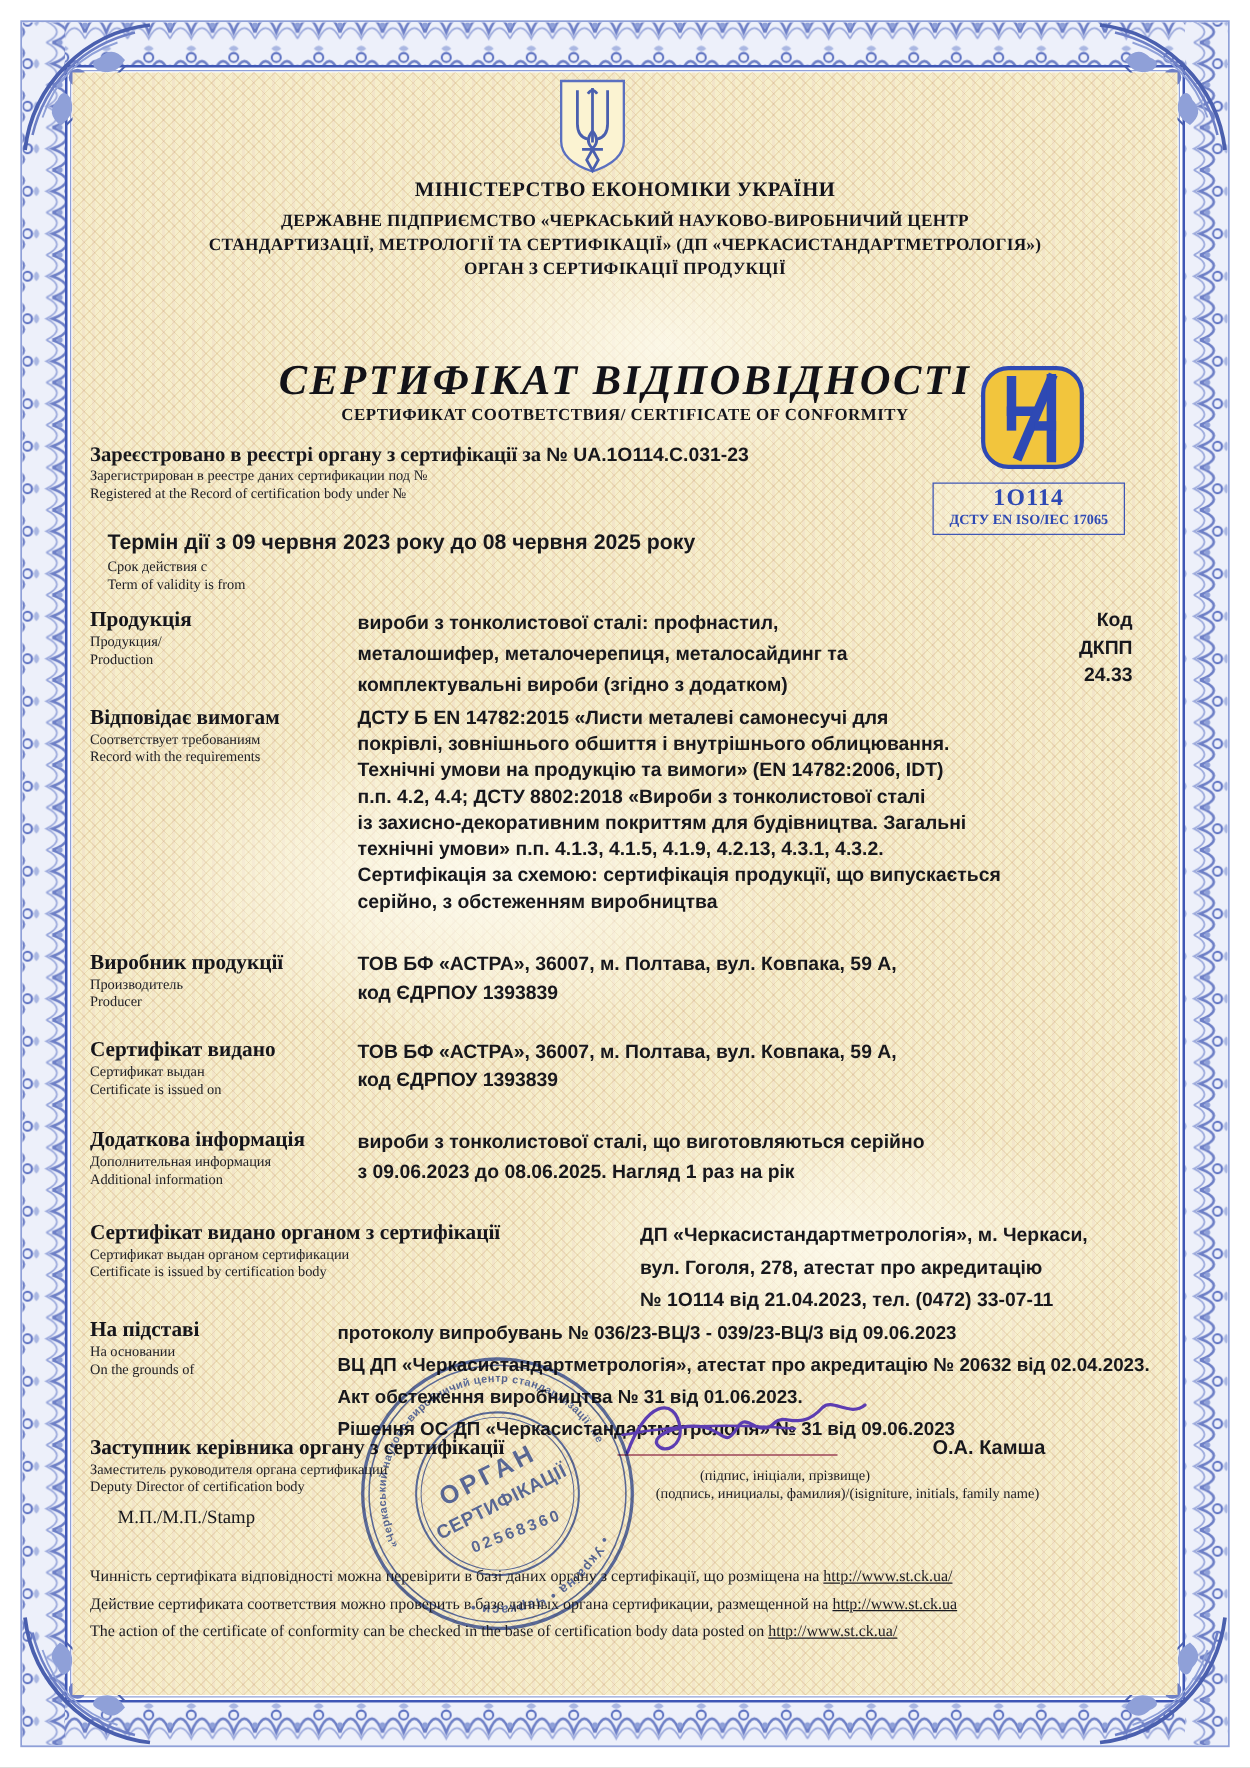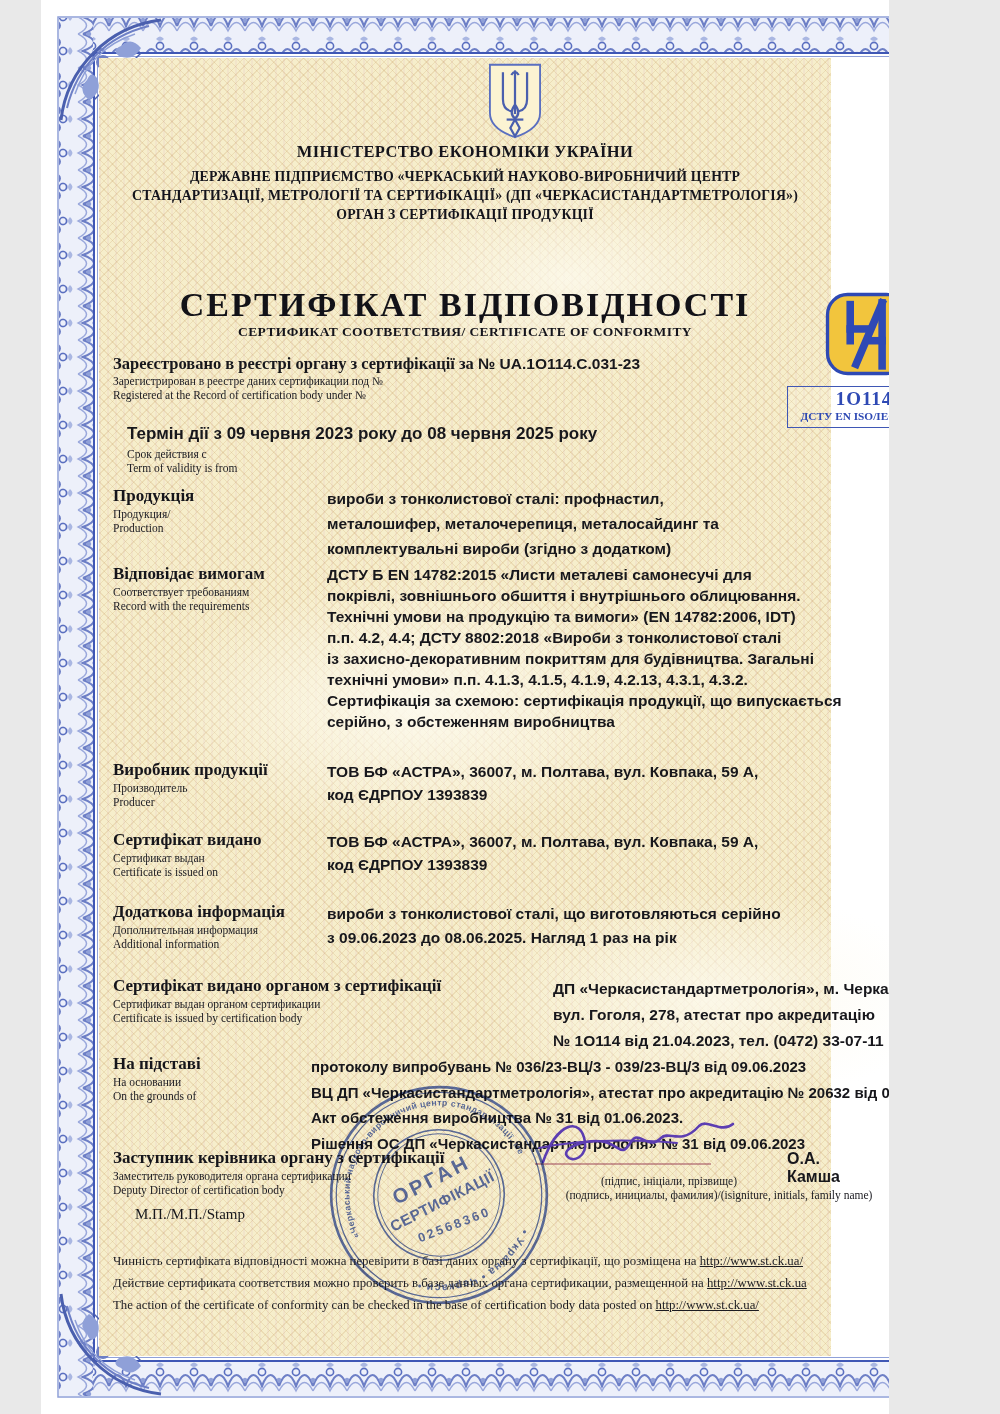--- a/index.html
+++ b/index.html
@@ -1,37 +1,37 @@
 <!DOCTYPE html>
 <html><head>
 <meta charset="utf-8">
 <style>
   html,body{margin:0;padding:0;background:#e9e9e9;}
-  .page{position:relative;width:848px;height:1414px;background:#a3a3a3;overflow:hidden;
-        font-family:"Liberation Serif",serif;color:#17171c;margin-left:41px;}
+  .page{position:relative;width:1000px;height:1414px;background:#a3a3a3;overflow:hidden;
+        font-family:"Liberation Serif",serif;color:#17171c;}
   .frame{position:absolute;left:0;top:0;}
   .inner{position:absolute;inset:58px;
     background-color:#f6eecb;
     background-image:
       repeating-linear-gradient(45deg, rgba(196,150,92,.20) 0 1px, transparent 1px 6px),
       repeating-linear-gradient(135deg, rgba(196,150,92,.20) 0 1px, transparent 1px 6px),
       repeating-linear-gradient(90deg, rgba(210,150,190,.10) 0 2px, transparent 2px 8px);
   }
   .blob{position:absolute;border-radius:50%;pointer-events:none;}
   .b1{left:60px;top:520px;width:520px;height:260px;background:radial-gradient(closest-side,rgba(253,250,238,.95),rgba(253,250,238,0));}
   .b2{left:260px;top:120px;width:420px;height:200px;background:radial-gradient(closest-side,rgba(253,250,238,.8),rgba(253,250,238,0));}
   .b3{left:380px;top:830px;width:460px;height:220px;background:radial-gradient(closest-side,rgba(253,250,238,.85),rgba(253,250,238,0));}
 
   .emblem{position:absolute;left:388px;top:4px;}
   .hdr{position:absolute;left:0;top:84px;width:100%;text-align:center;font-weight:bold;color:#14141c;}
   .hdr .h1{font-size:16.5px;letter-spacing:.4px;margin-bottom:5px;}
   .hdr .h2{font-size:13.8px;line-height:19px;letter-spacing:.2px;}
 
   .title{position:absolute;left:0;top:228px;width:100%;text-align:center;font-weight:bold;
-         font-size:34px;letter-spacing:2px;color:#121218;}
+         font-size:34px;letter-spacing:2px;color:#121218;font-style:italic;}
   .subtitle{position:absolute;left:0;top:266px;width:100%;text-align:center;font-weight:bold;
          font-size:13.5px;letter-spacing:.4px;color:#14141c;}
 
   .reg{position:absolute;left:14px;top:296px;}
   .reg .r1{font-weight:bold;font-size:16.5px;}
   .reg .num{font-family:"Liberation Sans",sans-serif;font-weight:bold;font-size:15.5px;}
   .sub{font-size:11.5px;line-height:14px;color:#202026;}
 
   .badge{position:absolute;left:726px;top:234px;width:84px;height:84px;}
   .numbox{position:absolute;left:688px;top:328px;width:152px;height:40px;border:1.6px solid #3f57b5;

